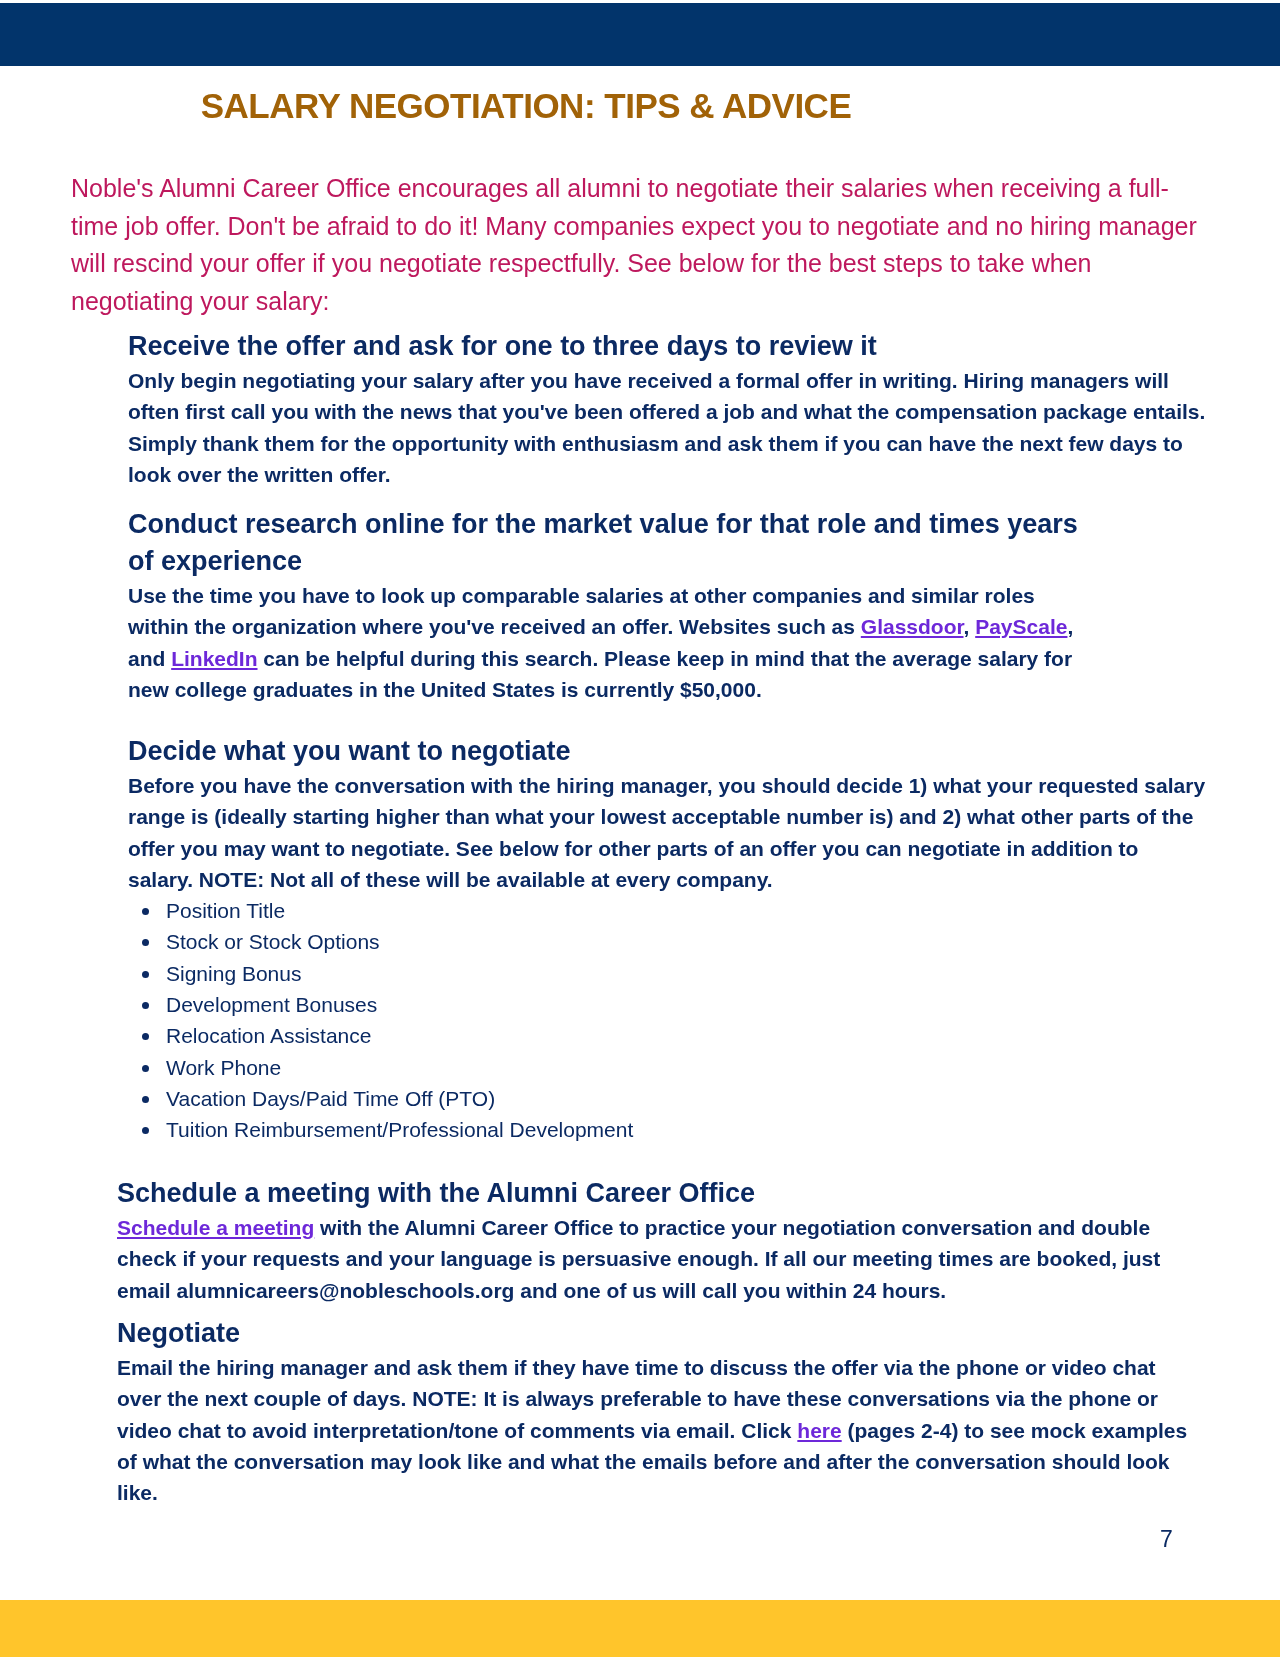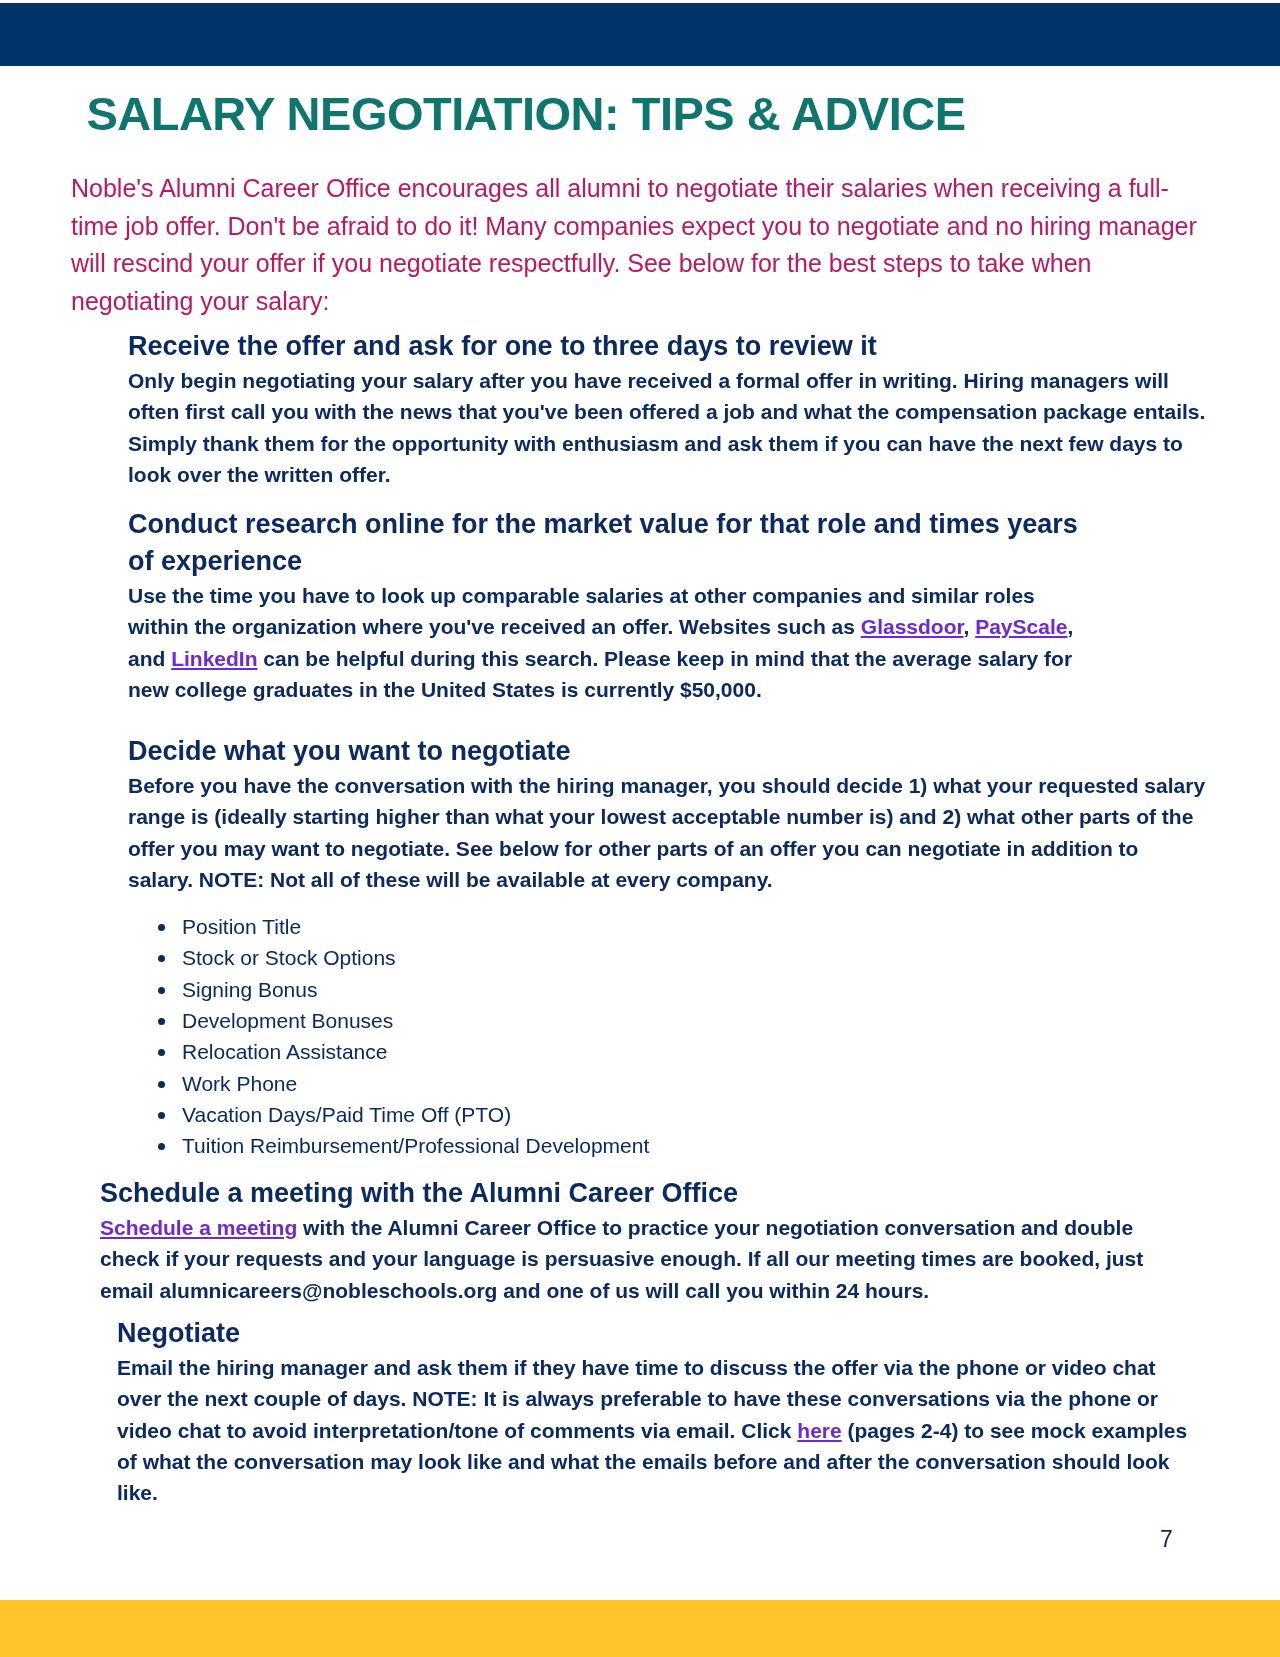--- a/index.html
+++ b/index.html
@@ -1,28 +1,28 @@
 <!DOCTYPE html>
 <html><head>
 <meta charset="utf-8">
 <style>
   html, body { margin: 0; padding: 0; background: #ffffff; }
   body { width: 1280px; height: 1657px; position: relative; overflow: hidden;
          font-family: "Liberation Sans", sans-serif; color: #0b2a63; }
   .top-band { position: absolute; left: 0; top: 3px; width: 1280px; height: 63px; background: #02346b; }
   .bottom-band { position: absolute; left: 0; top: 1600px; width: 1280px; height: 57px; background: #ffc52b; }
   .title { position: absolute; left: 0; width: 1052px; top: 86px; text-align: center;
-           font-size: 47px; font-weight: bold; color: #0f766e; letter-spacing: -0.5px; margin: 0; }
+           font-size: 35px; font-weight: bold; color: #a16207; letter-spacing: -0.5px; margin: 0; }
   .intro { position: absolute; left: 71px; top: 170px; width: 1140px; font-size: 25px; line-height: 37.5px;
            color: #be185d; margin: 0; }
   .section { position: absolute; width: 1080px; }
   .section h2 { margin: 0; font-size: 27px; font-weight: bold; color: #0b2a63; line-height: 37px; }
   .section p { margin: 0; font-size: 21px; line-height: 31.3px; color: #0b2a63; font-weight: bold; }
   .section a { color: #6d28d9; text-decoration: underline; }
-  .bullets { margin: 16px; padding: 0 0 0 38px; font-size: 21px; line-height: 31.3px; list-style: none; }
+  .bullets { margin: 0; padding: 0 0 0 38px; font-size: 21px; line-height: 31.3px; list-style: none; }
   .bullets li { position: relative; }
   .bullets li::before { content: ""; position: absolute; left: -24px; top: 13px; width: 7px; height: 7px;
                         border-radius: 50%; background: #0b2a63; }
   .page-num { position: absolute; left: 1160px; top: 1526px; font-size: 23px; color: #0b2a63; }
 </style>
 </head>
 <body>
 
 <div class="top-band"></div>
 
@@ -48,21 +48,21 @@
     <li>Stock or Stock Options</li>
     <li>Signing Bonus</li>
     <li>Development Bonuses</li>
     <li>Relocation Assistance</li>
     <li>Work Phone</li>
     <li>Vacation Days/Paid Time Off (PTO)</li>
     <li>Tuition Reimbursement/Professional Development</li>
   </ul>
 </div>
 
-<div class="section" style="left:100px; top:1175px;">
+<div class="section" style="left:117px; top:1175px;">
   <h2>Schedule a meeting with the Alumni Career Office</h2>
   <p><a href="#">Schedule a meeting</a><span> with the Alumni Career Office to practice your negotiation conversation and double check if your requests and your language is persuasive enough. If all our meeting times are booked, just email alumnicareers@nobleschools.org and one of us will call you within 24 hours.</span></p>
 </div>
 
 <div class="section" style="left:117px; top:1315px;">
   <h2>Negotiate</h2>
   <p><span>Email the hiring manager and ask them if they have time to discuss the offer via the phone or video chat over the next couple of days. NOTE: It is always preferable to have these conversations via the phone or video chat to avoid interpretation/tone of comments via email. Click </span><a href="#">here</a><span> (pages 2-4) to see mock examples of what the conversation may look like and what the emails before and after the conversation should look like.</span></p>
 </div>
 
 <div class="page-num">7</div>

